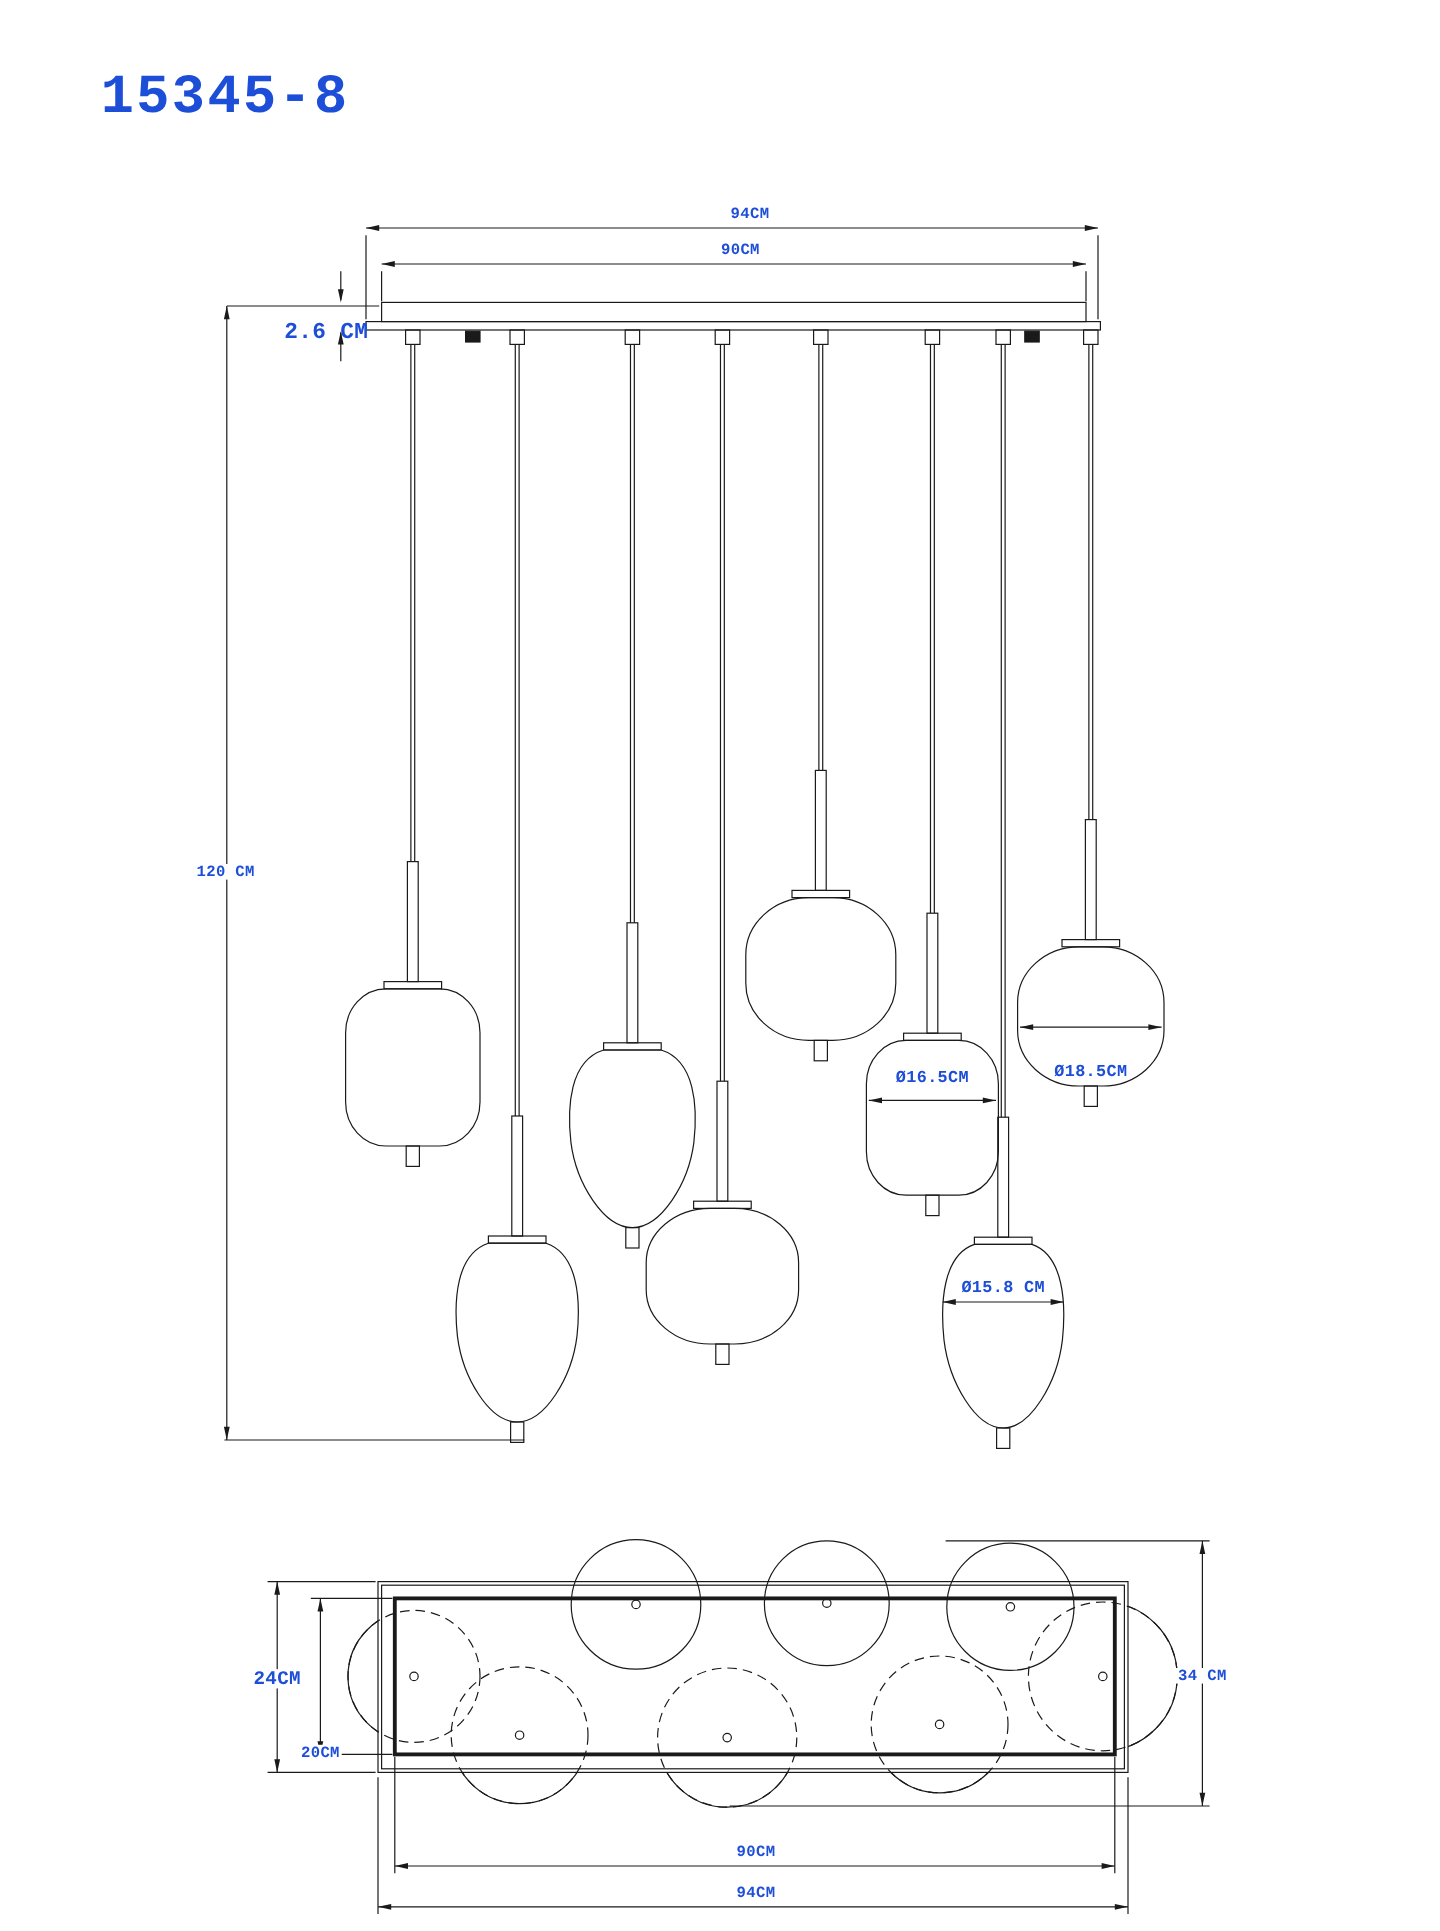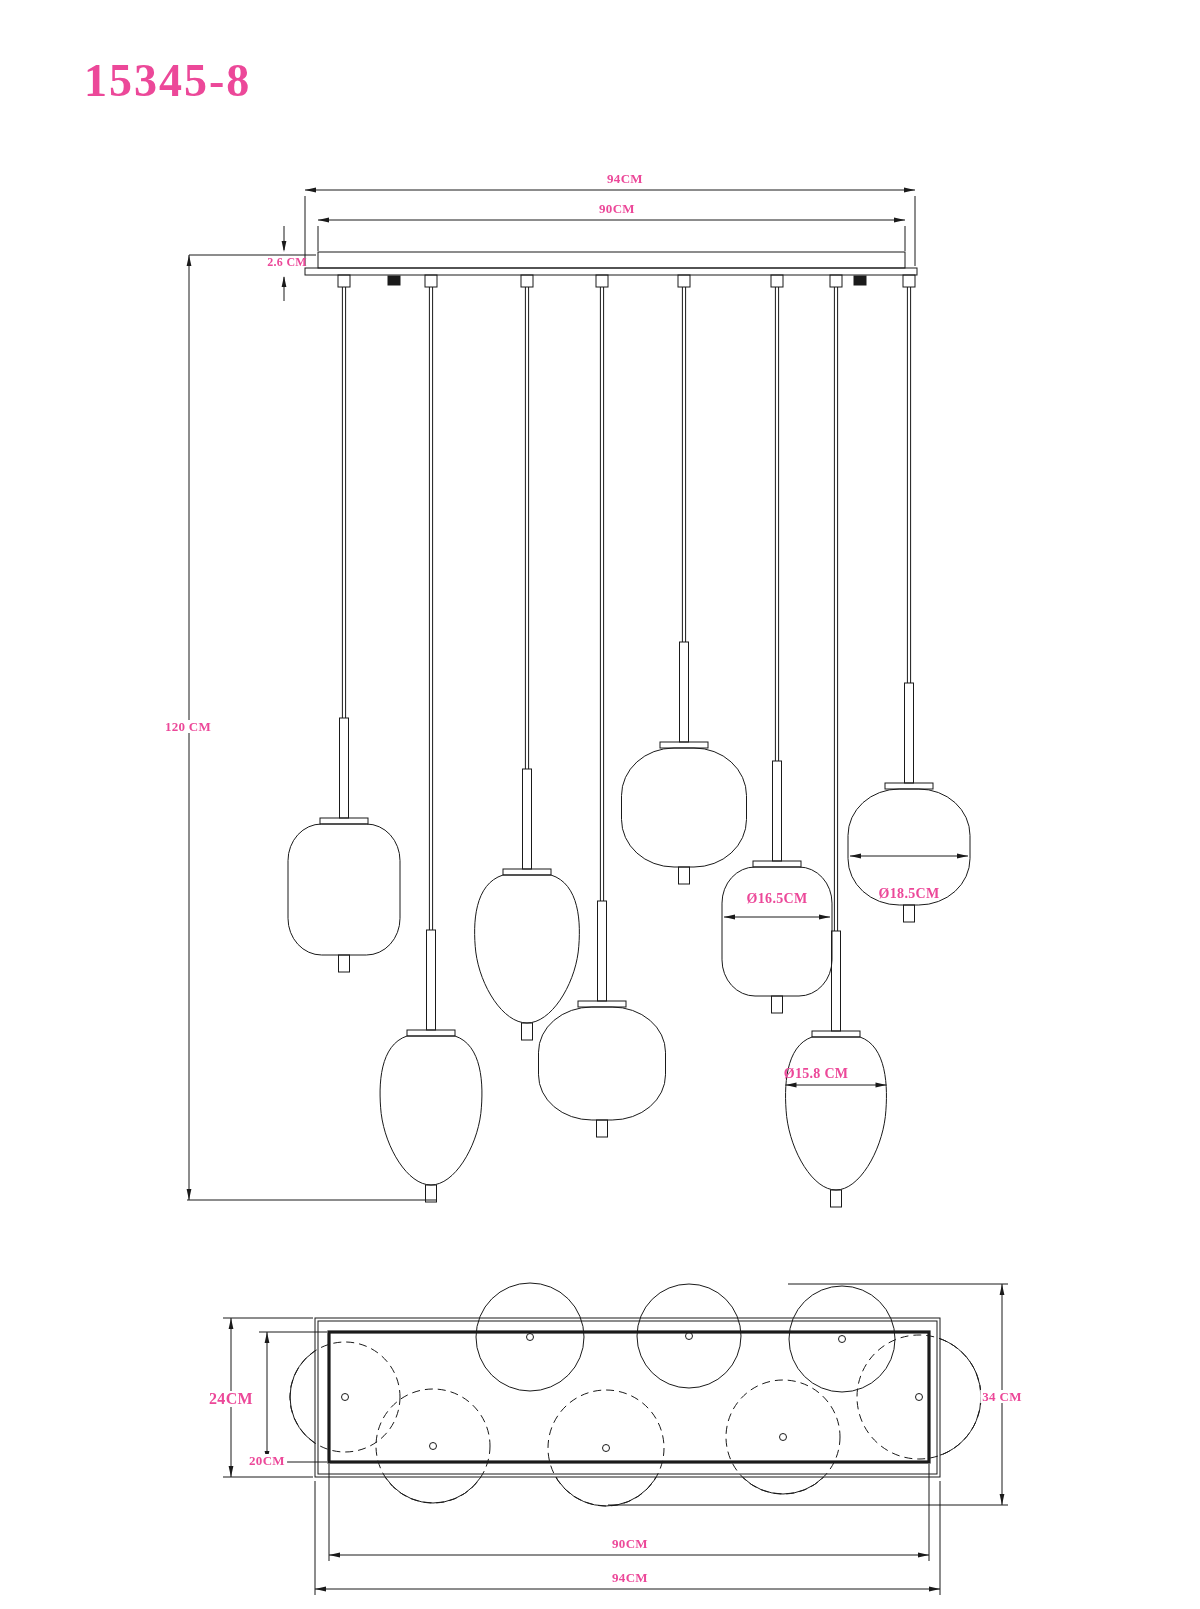--- a/index.html
+++ b/index.html
@@ -1,29 +1,29 @@
 <!DOCTYPE html>
 <html><head>
 <meta charset="utf-8">
 <style>
   html,body{margin:0;padding:0;background:#ffffff;}
   #page{position:relative;width:1200px;height:1609px;background:#ffffff;overflow:hidden;
         font-family:"Liberation Serif",serif;}
   #drawing{position:absolute;left:0;top:0;}
-  .lbl{position:absolute;font-family:Liberation Serif, serif;font-weight:700;color:#ec4899;
+  .lbl{position:absolute;font-family:Liberation Mono, monospace;font-weight:700;color:#1d4ed8;
        white-space:nowrap;line-height:1;transform:translateX(-50%);letter-spacing:0.3px;}
   .bg{background:#ffffff;padding:0 2px;}
   #t-title{left:84px;top:58px;transform:none;font-size:46px;font-weight:700;letter-spacing:2px;}
   #d94{left:625px;top:172px;font-size:13px;}
   #d90{left:617px;top:202px;font-size:13px;}
-  #d26{left:307px;top:256px;font-size:12px;transform:translateX(-100%);}
+  #d26{left:307px;top:268px;font-size:19px;transform:translateX(-100%);}
   #d120{left:188px;top:720px;font-size:13px;text-align:center;}
   #dia8{left:909px;top:887px;font-size:14px;}
   #dia6{left:777px;top:892px;font-size:14px;}
-  #dia7{left:816px;top:1067px;font-size:14px;}
+  #dia7{left:836px;top:1067px;font-size:14px;}
   #d24{left:231px;top:1391px;font-size:16px;}
   #d20{left:267px;top:1454px;font-size:13px;}
   #d34{left:1002px;top:1390px;font-size:13px;text-align:center;}
   #p90{left:630px;top:1537px;font-size:13px;}
   #p94{left:630px;top:1571px;font-size:13px;}
 </style>
 </head>
 <body>
 
 <div id="page">

